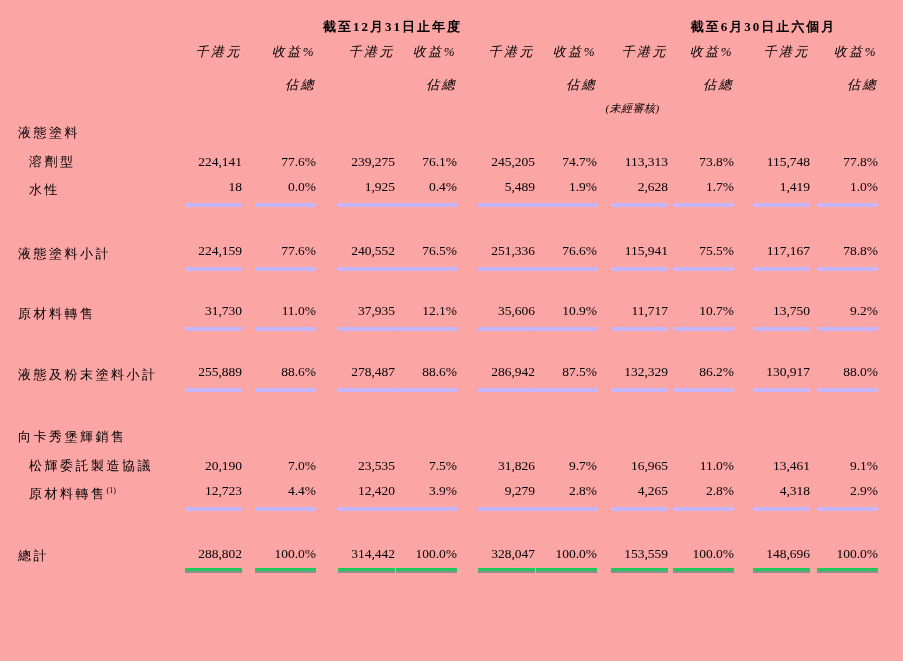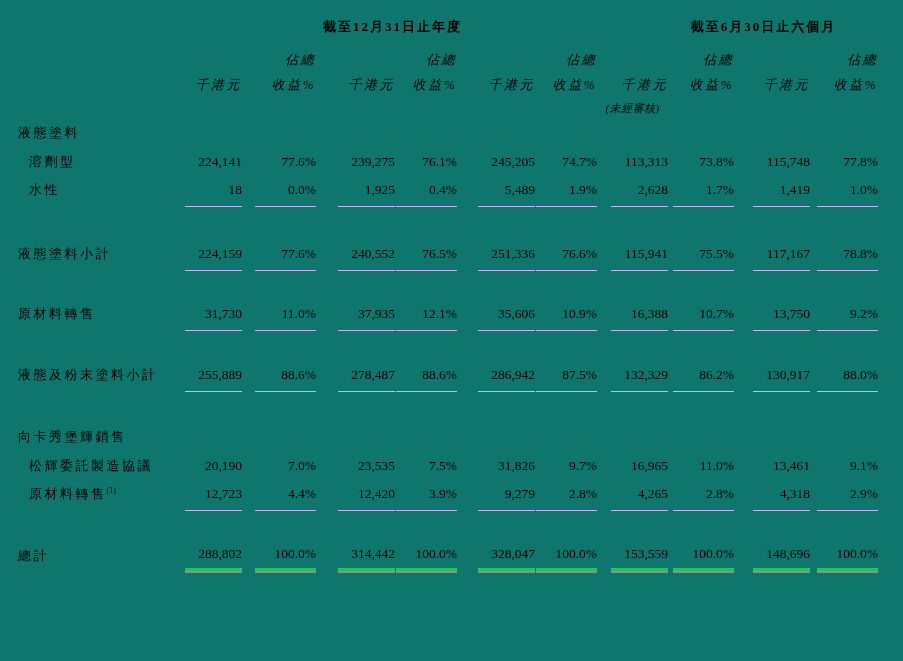--- a/index.html
+++ b/index.html
@@ -1,25 +1,25 @@
 <!DOCTYPE html>
 <html><head>
 <meta charset="utf-8">
 <style>
   html,body{margin:0;padding:0;background:#ffffff;}
-  .page{position:relative;width:903px;height:661px;background:#0f766e;overflow:hidden;
+  .page{position:relative;width:903px;height:661px;background:#fca5a5;overflow:hidden;
         font-family:"Liberation Serif","DejaVu Serif",serif;color:#000;}
   table.fin{table-layout:fixed;border-collapse:collapse;margin-left:18px;margin-top:0;width:860px;}
   td{padding:0;vertical-align:bottom;font-size:13.5px;line-height:14px;white-space:nowrap;}
   .lbl{font-size:13px;letter-spacing:2.5px;text-align:left;}
   .lbl.indent{padding-left:11px;}
   .num{text-align:right;}
   .v{display:inline-block;min-width:57px;text-align:right;}
   td.pct .v{min-width:61px;}
-  tr.ruled td .v{border-bottom:1px solid #c4b5fd;padding-bottom:9px;font-family:Liberation Serif, serif;}
+  tr.ruled td .v{border-bottom:4px solid #c4b5fd;padding-bottom:9px;font-family:Liberation Serif, serif;}
   tr.ruled td.lbl{padding-bottom:10px;}
   tr.ruled2 td .v{border-bottom:4px solid #22c55e;padding-bottom:7px;position:relative;}
   tr.ruled2 td .v::after{content:"";position:absolute;left:0;right:0;bottom:-5px;border-bottom:2px solid #8f8f8f;}
   tr.ruled2 td.lbl{padding-bottom:9px;}
   .ghdr{font-weight:bold;text-align:center;font-size:13px;letter-spacing:2px;}
   .yr{font-weight:bold;text-align:center;font-size:13.5px;}
   .rel{position:relative;display:inline-block;}
   .s1{left:19px}.s2{left:9px}.s3{left:10px}.s4{left:13px}.s5{left:15px}
   .g1{left:20px}.g2{left:26px}
   .ith{font-style:italic;font-size:13px;letter-spacing:2.5px;text-align:right;}
@@ -47,46 +47,46 @@
   </colgroup>
 
   <tbody>
         <tr style="height:34px">
     <td class="lbl"></td>
     <td colspan="6" class="ghdr"><span class="rel g1">截至12月31日止年度</span></td>
     <td colspan="4" class="ghdr"><span class="rel g2">截至6月30日止六個月</span></td>
   </tr>
 
 
+  <tr style="height:25px">
+    <td class="lbl"></td>
+    <td class="ith">千港元</td>
+          <td class="ith">收益%</td>
+    <td class="ith">千港元</td>
+          <td class="ith">收益%</td>
+    <td class="ith">千港元</td>
+          <td class="ith">收益%</td>
+    <td class="ith">千港元</td>
+          <td class="ith">收益%</td>
+    <td class="ith">千港元</td>
+          <td class="ith">收益%</td>
+  </tr>
+
   <tr style="height:33px">
     <td class="lbl"></td>
     <td></td>
           <td class="ith">佔總</td>
     <td></td>
           <td class="ith">佔總</td>
     <td></td>
           <td class="ith">佔總</td>
     <td></td>
           <td class="ith">佔總</td>
     <td></td>
           <td class="ith">佔總</td>
-  </tr>
-
-  <tr style="height:25px">
-    <td class="lbl"></td>
-    <td class="ith">千港元</td>
-          <td class="ith">收益%</td>
-    <td class="ith">千港元</td>
-          <td class="ith">收益%</td>
-    <td class="ith">千港元</td>
-          <td class="ith">收益%</td>
-    <td class="ith">千港元</td>
-          <td class="ith">收益%</td>
-    <td class="ith">千港元</td>
-          <td class="ith">收益%</td>
   </tr>
 
   <tr style="height:23px">
     <td class="lbl"></td>
     <td colspan="6"></td>
     <td class="unaud">(未經審核)</td>
     <td colspan="3"></td>
   </tr>
 
 
@@ -138,21 +138,21 @@
   </tr>
 
   <tr style="height:60px" class="ruled">
     <td class="lbl">原材料轉售</td>
     <td class="num amt"><span class="v">31,730</span></td>
     <td class="num pct"><span class="v">11.0%</span></td>
     <td class="num amt"><span class="v">37,935</span></td>
     <td class="num pct"><span class="v">12.1%</span></td>
     <td class="num amt"><span class="v">35,606</span></td>
     <td class="num pct"><span class="v">10.9%</span></td>
-    <td class="num amt"><span class="v">16,388</span></td>
+    <td class="num amt"><span class="v">11,717</span></td>
     <td class="num pct"><span class="v">10.7%</span></td>
     <td class="num amt"><span class="v">13,750</span></td>
     <td class="num pct"><span class="v">9.2%</span></td>
   </tr>
 
   <tr style="height:61px" class="ruled">
     <td class="lbl">液態及粉末塗料小計</td>
     <td class="num amt"><span class="v">255,889</span></td>
     <td class="num pct"><span class="v">88.6%</span></td>
     <td class="num amt"><span class="v">278,487</span></td>

